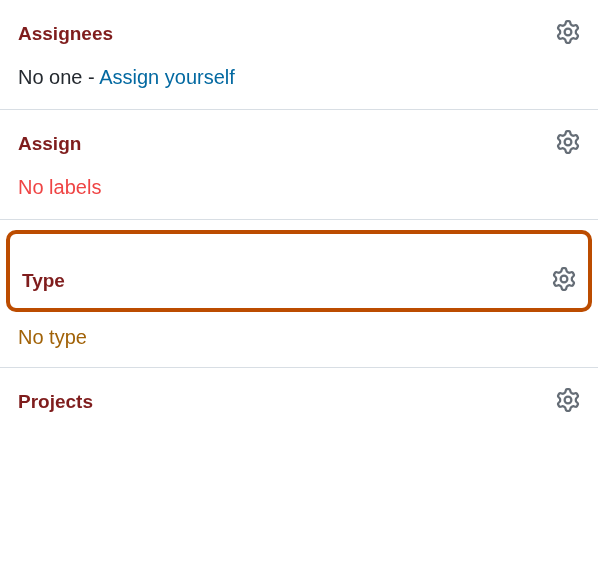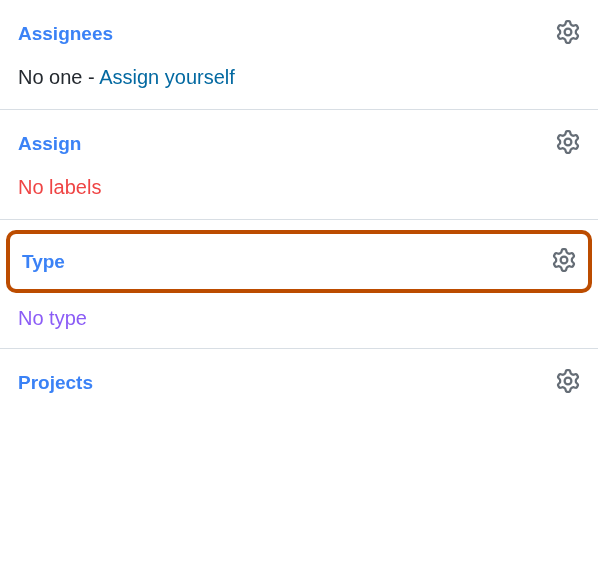--- a/index.html
+++ b/index.html
@@ -23,21 +23,21 @@
   }
   .section-header {
     display: flex;
     justify-content: space-between;
     align-items: center;
     margin-bottom: 16px;
   }
   .section-title {
     font-size: 19px;
     font-weight: 600;
-    color: #3b82f6;
+    color: #7f1d1d;
   }
   .gear-btn {
     background: none;
     border: none;
     padding: 0;
     margin: 0;
     cursor: pointer;
     color: #656d76;
     display: flex;
     align-items: center;
@@ -64,24 +64,25 @@
   }
   .type-section {
     border-bottom: 1px solid #d8dee4;
     padding-bottom: 18px;
     padding-top: 10px;
   }
   .type-header-wrap {
     display: flex;
     justify-content: space-between;
     align-items: center;
+    margin-top: 19px;
   }
   .type-body {
     font-size: 20px;
-    color: #8b5cf6;
+    color: #a16207;
     padding: 14px 18px 0 18px;
   }
   .gear-svg {
     width: 24px;
     height: 24px;
   }
 </style>
 </head>
 <body>
 

